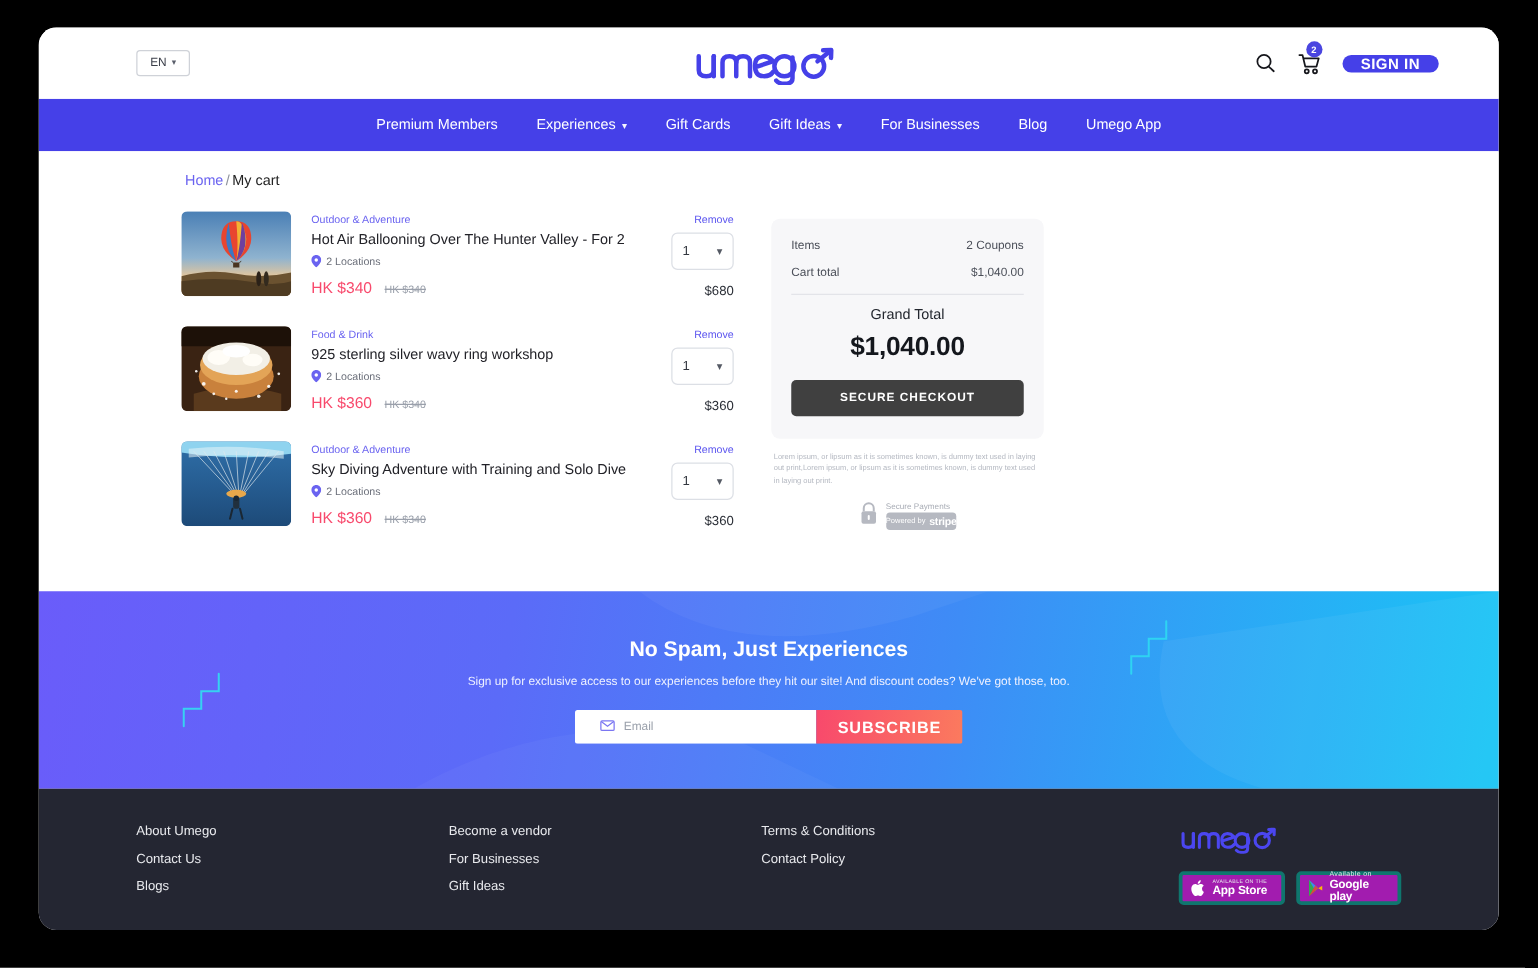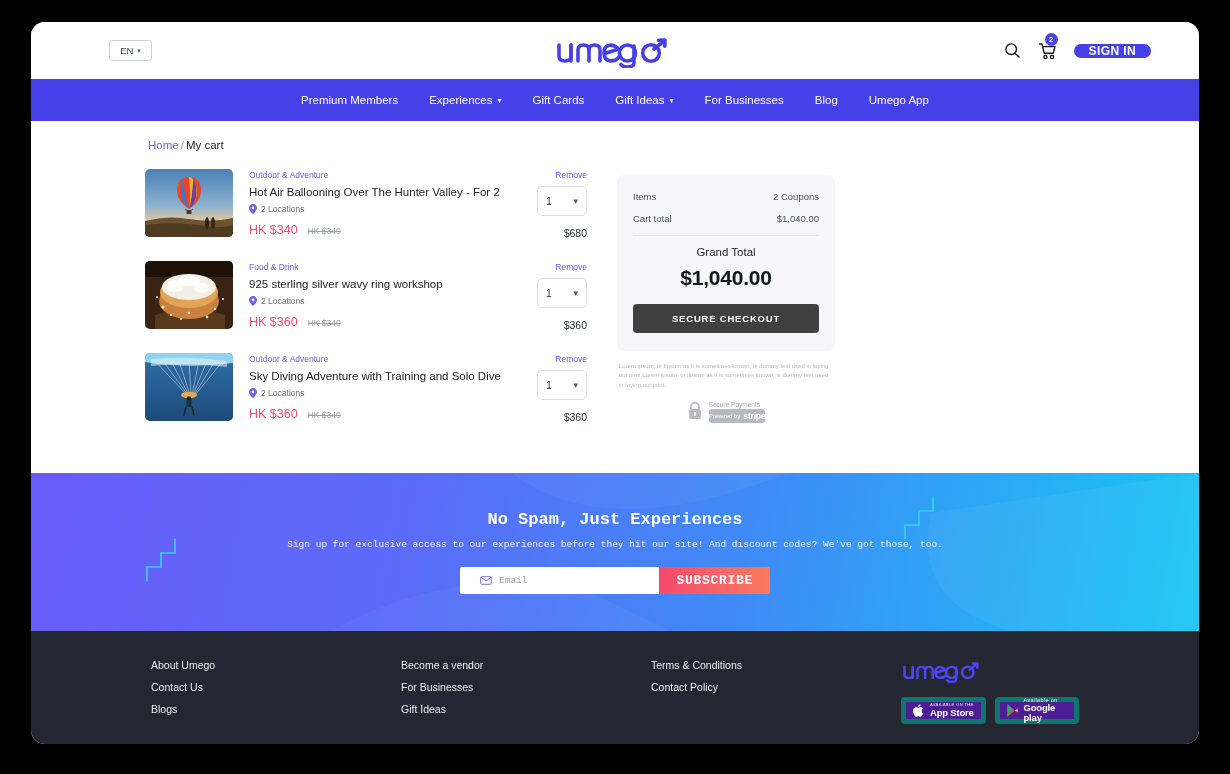--- a/index.html
+++ b/index.html
@@ -186,21 +186,21 @@
     font-size: 6px; display: flex; align-items: center; gap: 3px;
   }
   .stripe-badge b { font-size: 8.5px; letter-spacing: -.2px; }
 
   
   .newsletter {
     height: 158px;
     background: linear-gradient(100deg, #6a5cfa 0%, #5b6bf8 32%, #3e8cf6 62%, #19c6f5 100%);
     position: relative;
     overflow: hidden;
-    display: flex; flex-direction: column; align-items: center; justify-content: center; font-family: Liberation Mono, monospace;
+    display: flex; flex-direction: column; align-items: center; justify-content: center;
   }
   .nl-deco { position: absolute; pointer-events: none; }
   .nl-title { color: #fff; font-size: 17px; font-weight: bold; margin-bottom: 10px; z-index: 2; }
   .nl-sub { color: #eef1ff; font-size: 9.5px; margin-bottom: 17px; z-index: 2; }
   .nl-form {
     display: flex; width: 310px; height: 27px; z-index: 2;
     border-radius: 2px; overflow: hidden;
   }
   .nl-input-wrap {
     flex: 1; background: #fff; display: flex; align-items: center; gap: 7px; padding: 0 20px;
@@ -213,35 +213,35 @@
   .nl-btn {
     background: linear-gradient(95deg, #f8496c 0%, #fb7a5e 100%);
     color: #fff; border: none; cursor: pointer;
     font-size: 13px; font-weight: bold; letter-spacing: .7px;
     padding: 0 17px; font-family: inherit;
   }
 
   
   .footer {
     background: #242632;
-    padding: 28px 120px 0;
+    padding: 28px 78px 0;
     height: 143px;
     display: flex;
     position: relative;
   }
   .fcol { width: 250px; }
   .fcol-wide { flex: 1; }
   .flink { color: #e9eaee; font-size: 10.5px; margin-bottom: 10px; cursor: pointer; }
   .fbrand { margin-left: auto; width: 190px; padding-left: 12px; }
   .fbrand svg { display: block; }
   .stores { display: flex; gap: 9px; margin-top: 14px; }
   .store {
     width: 88px; height: 27px;
-    background: #4c1d95;
-    border: 5px solid #0f766e;
+    background: #a21caf;
+    border: 3px solid #0f766e;
     border-radius: 4px;
     display: flex; align-items: center; gap: 5px;
     padding: 0 6px;
     cursor: pointer;
   }
   .store .txt { line-height: 1.05; }
   .store .t1 { color: #e7e8ec; font-size: 4.2px; letter-spacing: .3px; }
   .store .t2 { color: #fff; font-size: 9.5px; font-weight: bold; letter-spacing: -.2px; }
 </style>
 </head>

